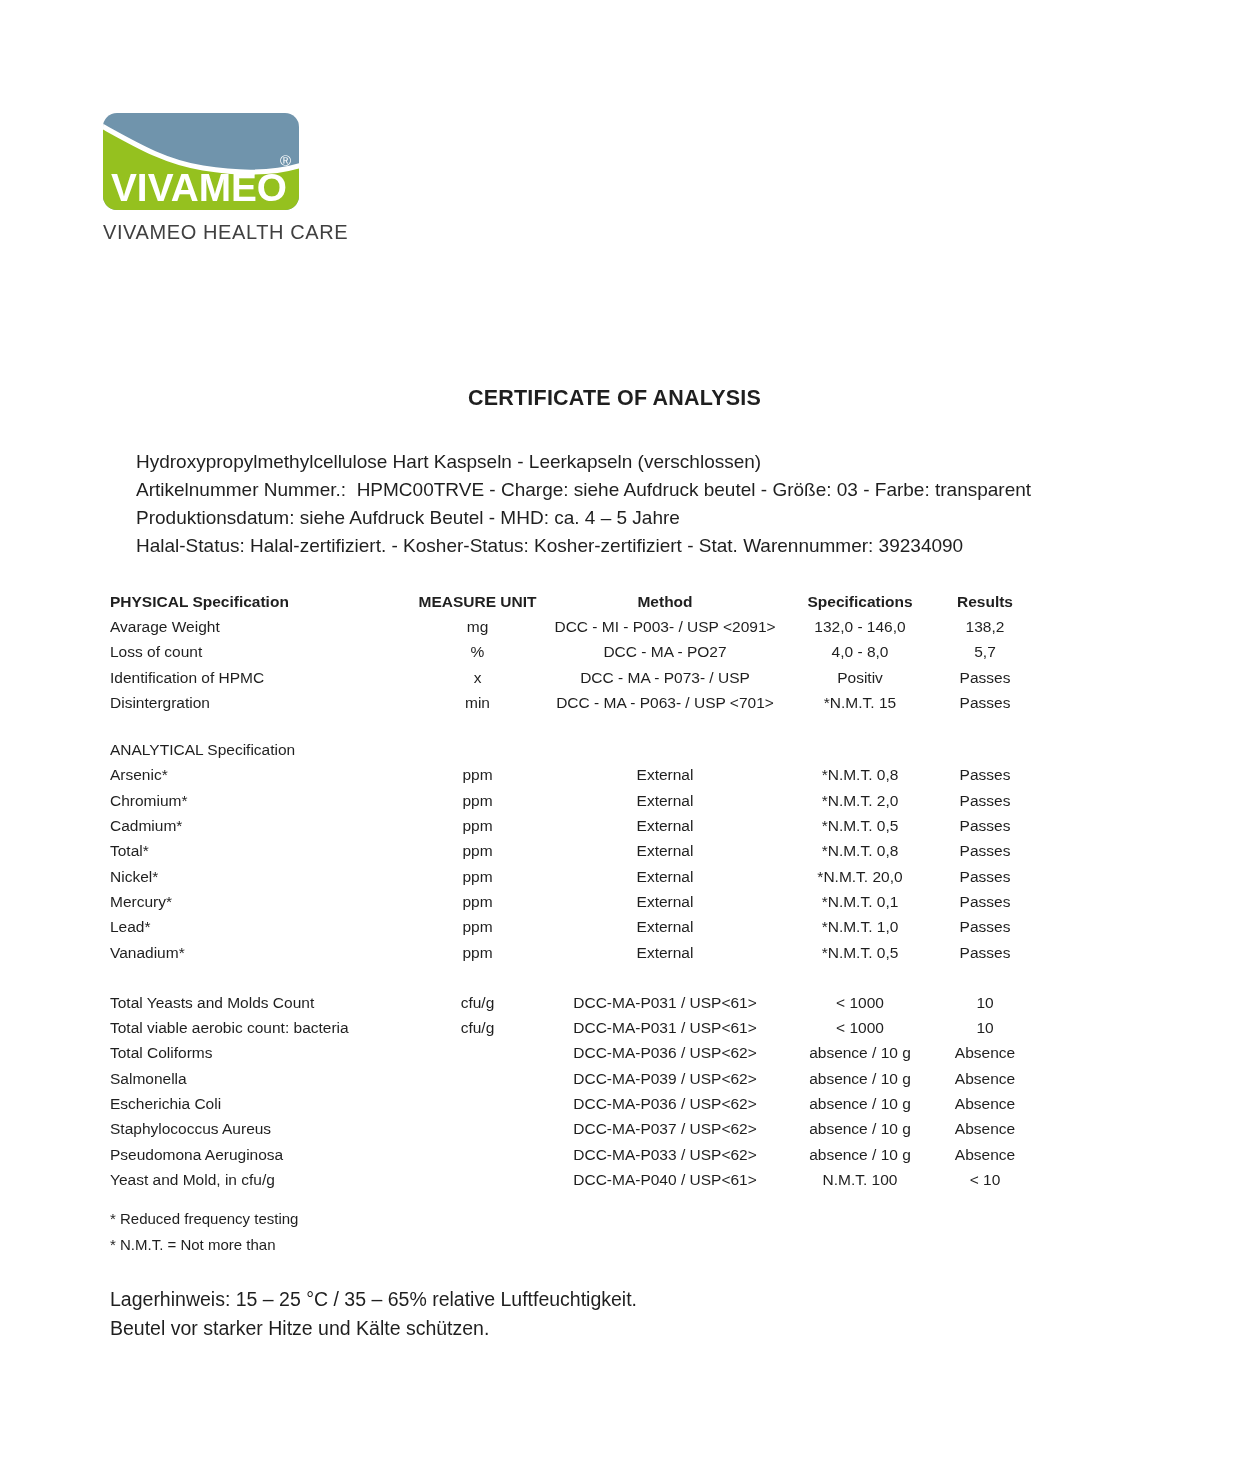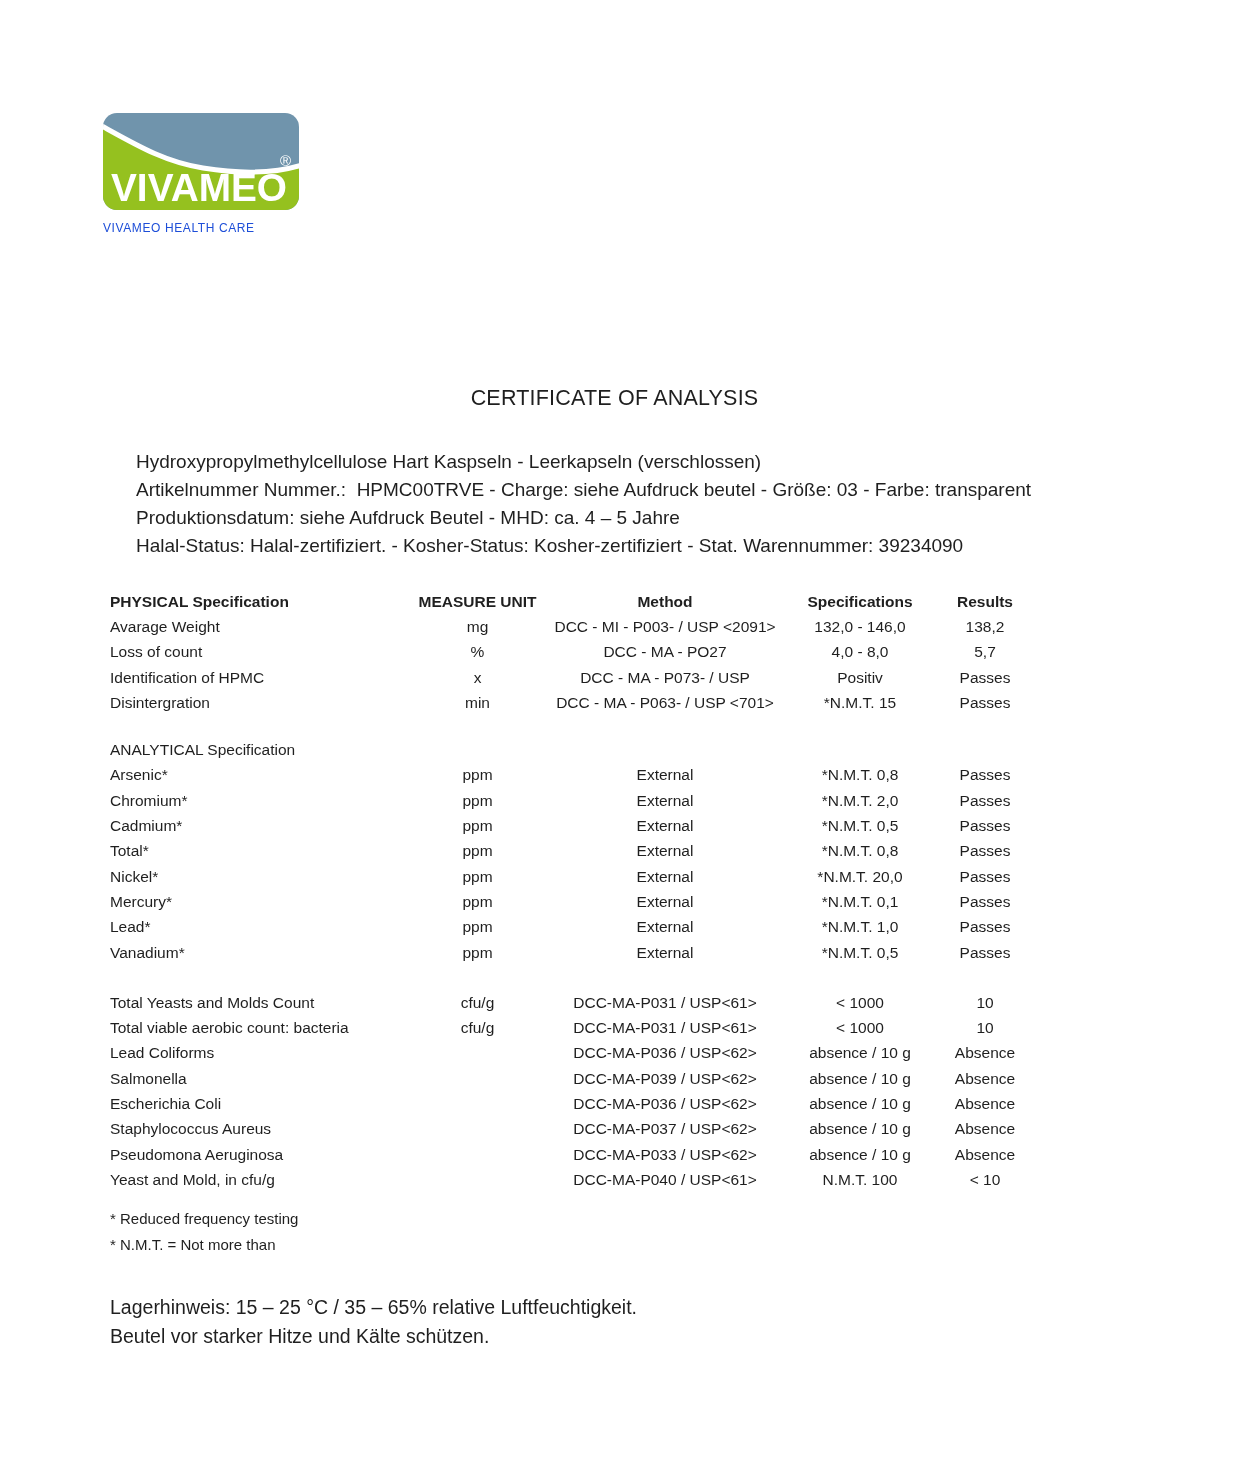--- a/index.html
+++ b/index.html
@@ -12,35 +12,35 @@
     font-family: "Liberation Sans", sans-serif;
     color: #1f1f1f;
     overflow: hidden;
   }
 
   
   .logo-block { position: absolute; left: 103px; top: 113px; }
   .logo-tagline {
     margin-top: 7px;
     width: 200px;
-    font-size: 12px;
+    font-size: 20px;
     letter-spacing: 0.6px;
-    color: #1d4ed8;
+    color: #404040;
     white-space: nowrap;
   }
 
   
   .doc-title {
     position: absolute;
     top: 386px;
     left: 0;
     width: 1229px;
     text-align: center;
     font-size: 21.5px;
-    font-weight: normal;
+    font-weight: bold;
     letter-spacing: 0.2px;
   }
 
   
   .product-info {
     position: absolute;
     left: 110px;
     top: 448px;
     font-size: 19px;
     line-height: 28px;
@@ -74,21 +74,20 @@
     top: 1206px;
     font-size: 15px;
     line-height: 26px;
   }
   .storage-note {
     position: absolute;
     left: 110px;
     top: 1285px;
     font-size: 19.5px;
     line-height: 29px;
-    margin-top: 8px;
   }
 </style>
 </head>
 <body>
 
 <div class="page">
 
   <div class="logo-block">
     <svg width="196" height="97" viewBox="0 0 196 97">
       <defs>
@@ -236,21 +235,21 @@
           <div class="tcell c4">10</div>
         </div>
         <div class="trow">
           <div class="tcell c0">Total viable aerobic count: bacteria</div>
           <div class="tcell c1">cfu/g</div>
           <div class="tcell c2">DCC-MA-P031 / USP&lt;61&gt;</div>
           <div class="tcell c3">&lt; 1000</div>
           <div class="tcell c4">10</div>
         </div>
         <div class="trow">
-          <div class="tcell c0">Lead Coliforms</div>
+          <div class="tcell c0">Total Coliforms</div>
           <div class="tcell c1"></div>
           <div class="tcell c2">DCC-MA-P036 / USP&lt;62&gt;</div>
           <div class="tcell c3">absence / 10 g</div>
           <div class="tcell c4">Absence</div>
         </div>
         <div class="trow">
           <div class="tcell c0">Salmonella</div>
           <div class="tcell c1"></div>
           <div class="tcell c2">DCC-MA-P039 / USP&lt;62&gt;</div>
           <div class="tcell c3">absence / 10 g</div>

